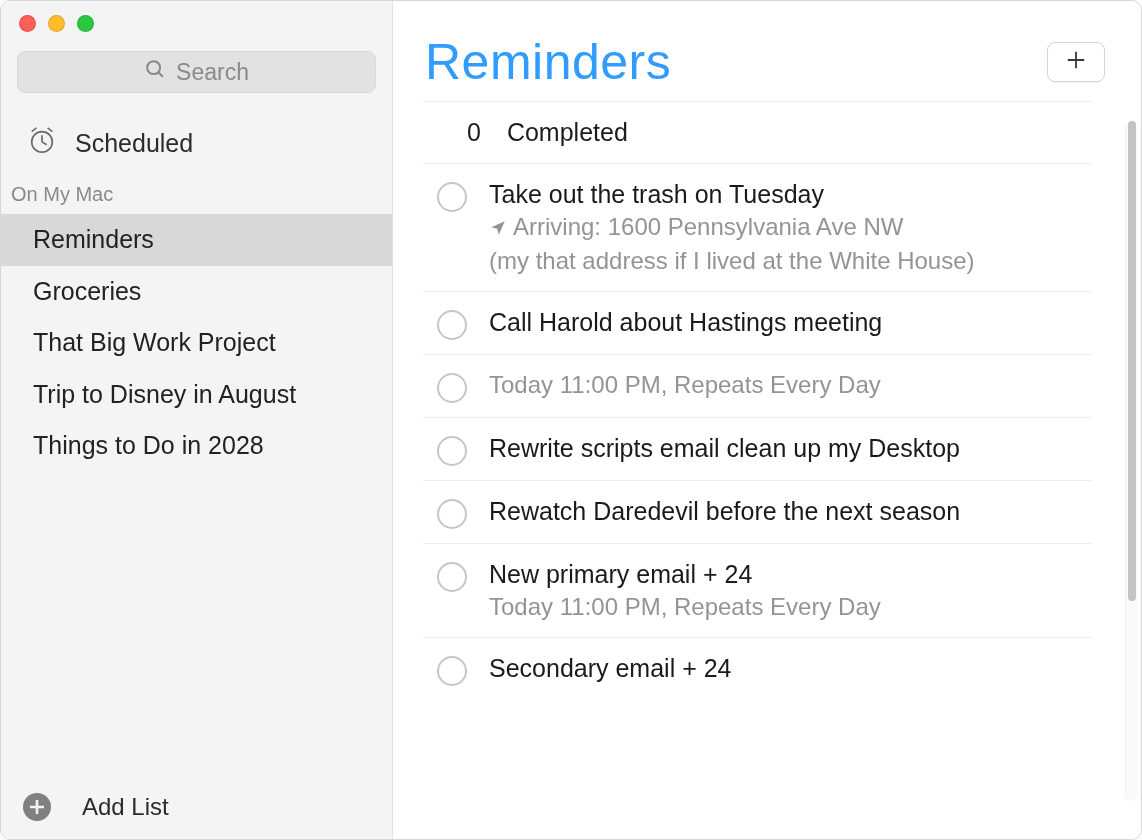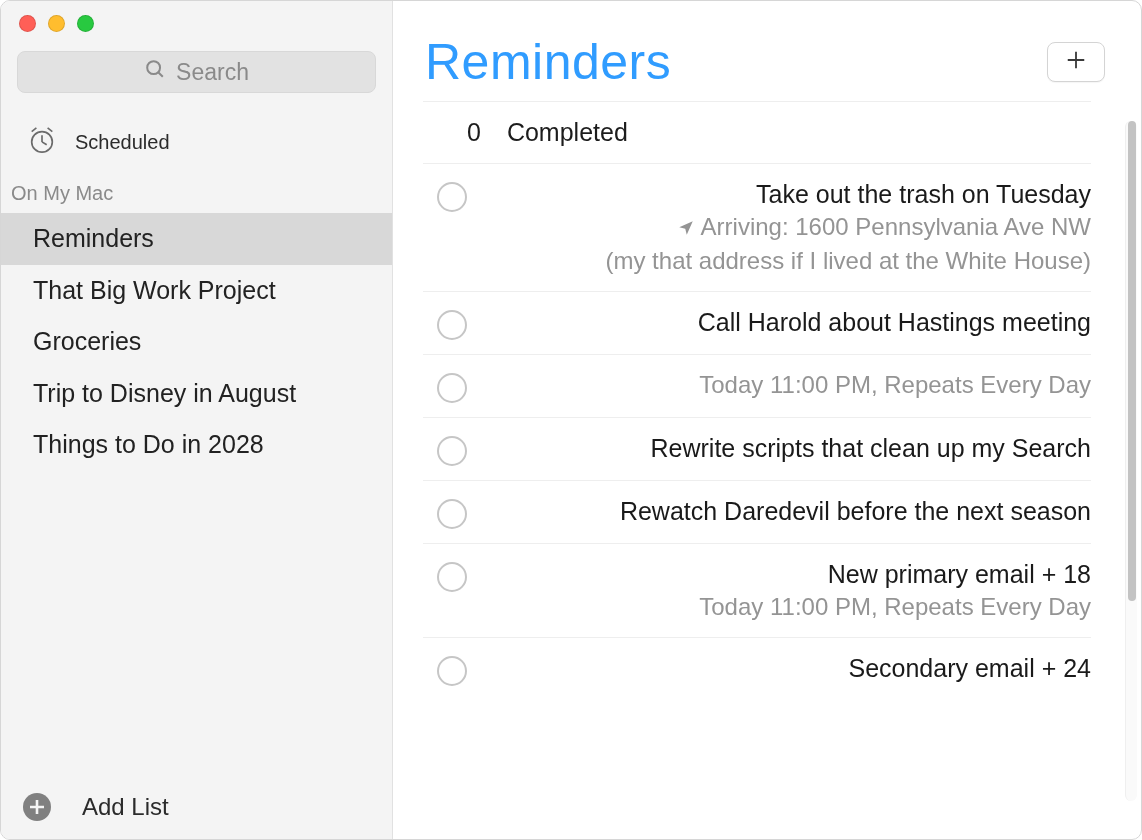--- a/index.html
+++ b/index.html
@@ -60,21 +60,21 @@
     gap: 10px;
     border: 0.5px solid #d8d8d8;
   }
   .search svg { width: 22px; height: 22px; fill: none; stroke: #8a8a8a; stroke-width: 2.2; }
 
   .scheduled {
     display: flex;
     align-items: center;
     gap: 18px;
     padding: 18px 0 18px 26px;
-    font-size: 20px;
+    font-size: 25px;
     color: #2b2b2b;
   }
   .scheduled svg { width: 30px; height: 30px; stroke: #6b6b6b; fill: none; stroke-width: 1.8; }
 
   .section-header {
     padding: 4px 0 8px 10px;
     font-size: 20px;
     color: #8a8a8a;
   }
 
@@ -162,21 +162,21 @@
     border-top: 1px solid #eeeeee;
     margin: 0 50px 0 30px;
   }
   .radio {
     flex: 0 0 30px;
     width: 30px; height: 30px;
     border: 2px solid #c6c6c6;
     border-radius: 50%;
     margin-top: 4px;
   }
-  .reminder-body { flex: 1; text-align: right; }
+  .reminder-body { flex: 1; }
   .r-title {
     font-size: 25px;
     color: #1a1a1a;
     line-height: 1.3;
   }
   .r-sub {
     font-size: 24px;
     color: #949494;
     line-height: 1.35;
   }
@@ -242,24 +242,24 @@
       <span>Scheduled</span>
     </div>
 
     <div class="section-header">On My Mac</div>
 
     <div class="list-items">
       <div class="list-item selected">
         <span>Reminders</span>
       </div>
       <div class="list-item">
+        <span>Groceries</span>
+      </div>
+      <div class="list-item">
         <span>That Big Work Project</span>
-      </div>
-      <div class="list-item">
-        <span>Groceries</span>
       </div>
       <div class="list-item">
         <span>Trip to Disney in August</span>
       </div>
       <div class="list-item">
         <span>Things to Do in 2028</span>
       </div>
     </div>
 
     <div class="sidebar-spacer"></div>
@@ -320,36 +320,36 @@
       <div class="reminder">
         <div class="radio"></div>
         <div class="reminder-body">
           <div class="r-sub">Today 11:00 PM, Repeats Every Day</div>
         </div>
       </div>
 
       <div class="reminder">
         <div class="radio"></div>
         <div class="reminder-body">
-          <div class="r-title">Rewrite scripts that clean up my Search</div>
+          <div class="r-title">Rewrite scripts email clean up my Desktop</div>
         </div>
       </div>
 
 
       <div class="reminder">
         <div class="radio"></div>
         <div class="reminder-body">
           <div class="r-title">Rewatch Daredevil before the next season</div>
         </div>
       </div>
 
       <div class="reminder">
         <div class="radio"></div>
         <div class="reminder-body">
-          <div class="r-title">New primary email + 18</div>
+          <div class="r-title">New primary email + 24</div>
           <div class="r-sub">Today 11:00 PM, Repeats Every Day</div>
         </div>
       </div>
 
       <div class="reminder">
         <div class="radio"></div>
         <div class="reminder-body">
           <div class="r-title">Secondary email + 24</div>
         </div>
       </div>

